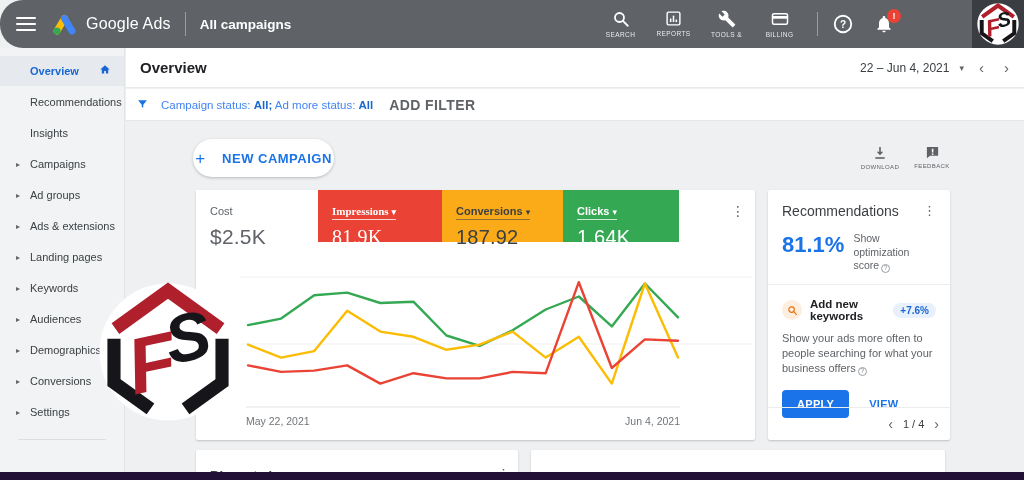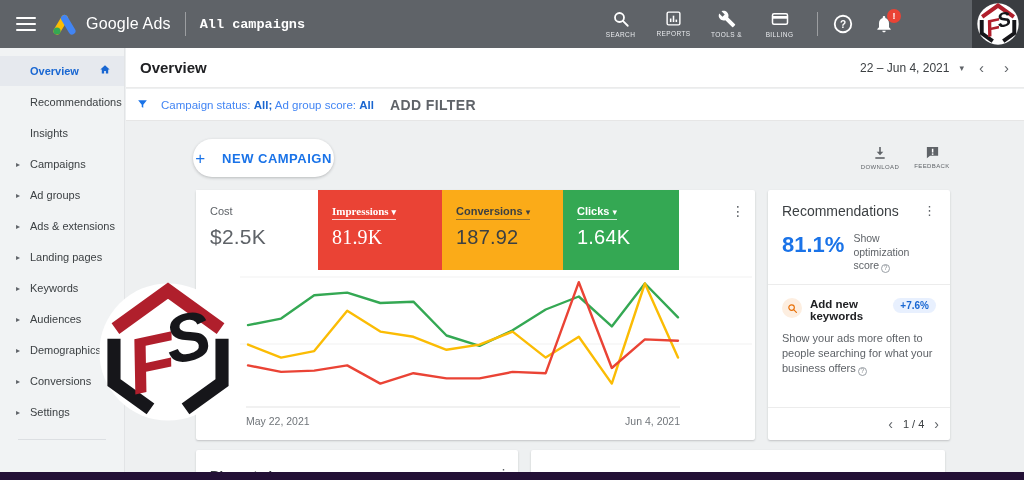--- a/index.html
+++ b/index.html
@@ -1,26 +1,26 @@
 <!DOCTYPE html>
 <html><head>
 <meta charset="utf-8">
 <style>
   * { box-sizing: border-box; margin: 0; padding: 0; }
   body { font-family: "Liberation Sans", "DejaVu Sans", sans-serif; background:#ddd; }
   #app { position:relative; width:1024px; height:480px; background:#eef0f1; overflow:hidden; }
 
   
-  .topbar { position:absolute; left:0; top:0; width:1024px; height:48px; background:#5f6368; display:flex; align-items:center; color:#fff; z-index:20; }
+  .topbar { position:absolute; left:0; top:0; width:1024px; height:48px; background:#5f6368; display:flex; align-items:center; color:#fff; z-index:20;border-radius:23px; }
   .hamburger { width:20px; height:14px; margin:0 14px 0 16px; display:flex; flex-direction:column; justify-content:space-between; cursor:pointer; }
   .hamburger span { display:block; height:2.4px; background:#fff; border-radius:1px; }
   .gads-logo { margin-right:10px; }
   .product-name { font-size:16px; font-weight:400; letter-spacing:.2px; }
   .topbar-divider { width:1px; height:24px; background:rgba(255,255,255,.38); margin:0 14px; }
-  .page-context { font-size:13.5px; font-weight:700;font-family:Liberation Mono, monospace; }
+  .page-context { font-size:13.5px; font-weight:700; }
   .topbar-right { display:flex; align-items:center; margin-left:auto; margin-right:130px; }
   .topbar-nav { display:flex; align-items:flex-start; gap:6px; }
   .nav-item { width:47px; display:flex; flex-direction:column; align-items:center; cursor:pointer; }
   .nav-label { font-size:6.5px; letter-spacing:.4px; color:#e8eaed; margin-top:3px; white-space:nowrap; }
   .util-group { display:flex; align-items:center; gap:20px; }
   .bell-wrap { position:relative; }
   .notif-badge { position:absolute; top:-5px; right:-7px; width:14px; height:14px; background:#ea4335; border-radius:50%; color:#fff; font-size:9px; font-weight:700; display:flex; align-items:center; justify-content:center; }
   .corner-bg { position:absolute; right:0; top:0; width:52px; height:48px; background:#3a3d41; display:flex; align-items:center; justify-content:center; }
   .fs-logo-small { width:44px; height:44px; }
 
@@ -47,41 +47,41 @@
   
   .new-campaign { position:absolute; left:193px; top:139px; height:38px; width:141px; background:#fff; border-radius:19px; box-shadow:0 1px 3px rgba(60,64,67,.3); display:flex; align-items:center; justify-content:center; gap:9px; cursor:pointer; z-index:3; }
   .new-campaign .plus { color:#1a73e8; font-size:17px; font-weight:400; line-height:1; }
   .new-campaign .nc-label { color:#1a73e8; font-size:13px; font-weight:700; letter-spacing:.5px;margin-left:8px; }
   .tool-btn { position:absolute; top:145px; width:48px; display:flex; flex-direction:column; align-items:center; gap:3px; cursor:pointer; z-index:3; }
   .tool-btn .tool-label { font-size:6px; letter-spacing:.4px; color:#5f6368; }
 
   
   .card { background:#fff; box-shadow:0 1px 2px rgba(60,64,67,.25); border-radius:2px; }
   .chart-card { position:absolute; left:196px; top:190px; width:559px; height:250px; z-index:3; }
-  .metric-row { display:flex; height:80px; }
+  .metric-row { display:flex; height:52px; }
   .metric { padding:11px 14px 0 14px; cursor:pointer; }
   .metric .m-label { font-size:11px; display:inline-block; white-space:nowrap; }
   .metric .m-label.underlined { font-weight:700; border-bottom:1px solid rgba(255,255,255,.75); padding-bottom:2px; }
   .metric.dark-label .m-label.underlined { border-bottom-color:rgba(60,64,67,.55); }
   .metric .m-value { font-size:20px; margin-top:6px; letter-spacing:.2px; }
   .metric-cost .m-value { font-size:21px; }
   .card-kebab { position:absolute; right:10px; top:14px; font-size:14px; color:#5f6368; cursor:pointer; line-height:1; }
   .chart-svg { position:absolute; left:40px; top:70px; }
   .chart-axis-label { font-size:10.5px; fill:#70757a; }
 
   
   .rec-card { position:absolute; left:768px; top:190px; width:182px; height:250px; padding:13px 14px 0 14px; z-index:3; }
   .rec-title-row { display:flex; align-items:flex-start; }
   .rec-title { font-size:14px; color:#3c4043; }
   .rec-kebab { margin-left:auto; font-size:13px; color:#5f6368; cursor:pointer; }
   .score-row { display:flex; gap:9px; margin-top:13px; align-items:flex-start; }
   .score-value { font-size:22px; font-weight:700; color:#1a73e8; }
   .score-label { font-size:10.5px; color:#5f6368; line-height:1.3; width:104px; }
   .rec-divider { height:1px; background:#ececec; margin:11px -14px 0 -14px; }
-  .rec-item-row { display:flex; align-items:flex-start; gap:8px; margin-top:13px; }
+  .rec-item-row { display:flex; align-items:center; gap:8px; margin-top:13px; }
   .kw-icon-circle { width:20px; height:20px; border-radius:50%; background:#fdeee0; display:flex; align-items:center; justify-content:center; flex:none; }
   .rec-item-title { font-size:11.5px; font-weight:700; color:#202124; flex:1; cursor:pointer; }
   .rec-badge { background:#e8f0fe; color:#1967d2; font-size:10px; font-weight:700; padding:2px 7px; border-radius:9px; }
   .rec-desc { font-size:11px; color:#5f6368; line-height:1.35; margin-top:9px; }
   .info-circle { display:inline-flex; width:9px; height:9px; border:1px solid #9aa0a6; border-radius:50%; font-size:6.5px; color:#80868b; align-items:center; justify-content:center; vertical-align:-1px; margin-left:2px; }
   .rec-buttons { display:flex; align-items:center; gap:20px; margin-top:14px; }
   .apply-btn { background:#1a73e8; color:#fff; font-size:11px; font-weight:700; letter-spacing:.3px; border:none; border-radius:4px; padding:8px 15px; cursor:pointer; }
   .view-link { color:#1a73e8; font-size:11px; font-weight:700; letter-spacing:.3px; cursor:pointer; }
   .rec-footer { position:absolute; left:0; right:0; bottom:0; height:33px; border-top:1px solid #ececec; display:flex; align-items:center; justify-content:flex-end; padding-right:8px; gap:7px; }
   .pag-chev { font-size:14px; color:#5f6368; cursor:pointer; padding:0 3px; }
@@ -259,21 +259,21 @@
 
   <div class="filter-bar">
     <span class="icon">
       <svg width="13" height="13" viewBox="0 0 24 24">
           <path d="M4 4h16l-6.6 8.5v5.7l-2.8-1.7v-4L4 4z" fill="#1a73e8"></path>
         </svg>
     </span>
     <span class="filter-text">
       <span>Campaign status:</span> 
       <b>All;</b> 
-      <span>Ad group score:</span> 
+      <span>Ad more status:</span> 
       <b>All</b>
     </span>
     <span class="add-filter">ADD FILTER</span>
   </div>
 
   <div class="new-campaign">
     <span class="plus">+</span>
     <span class="nc-label">NEW CAMPAIGN</span>
   </div>
   <div class="tool-btn" style="left:856px;">
@@ -333,20 +333,24 @@
       <span class="kw-icon-circle">
         <svg width="11" height="11" viewBox="0 0 24 24">
           <circle cx="10" cy="10" r="6" fill="none" stroke="#e8710a" stroke-width="2.6"></circle>
           <line x1="14.5" y1="14.5" x2="20.5" y2="20.5" stroke="#e8710a" stroke-width="2.6" stroke-linecap="round"></line>
         </svg>
       </span>
       <span class="rec-item-title">Add new keywords</span>
       <span class="rec-badge">+7.6%</span>
     </div>
     <div class="rec-desc"><span>Show your ads more often to people searching for what your business offers</span><span class="info-circle">?</span></div>
+    <div class="rec-buttons">
+      <button class="apply-btn">APPLY</button>
+      <span class="view-link">VIEW</span>
+    </div>
     <div class="rec-footer">
       <span class="pag-chev">‹</span>
       <span class="pag-text">1 / 4</span>
       <span class="pag-chev">›</span>
     </div>
   </div>
 
   <div class="card bottom-card bottom-card-1">
     <span class="bottom-card-title">Biggest changes</span>
     <span class="bc-kebab">⋮</span>

